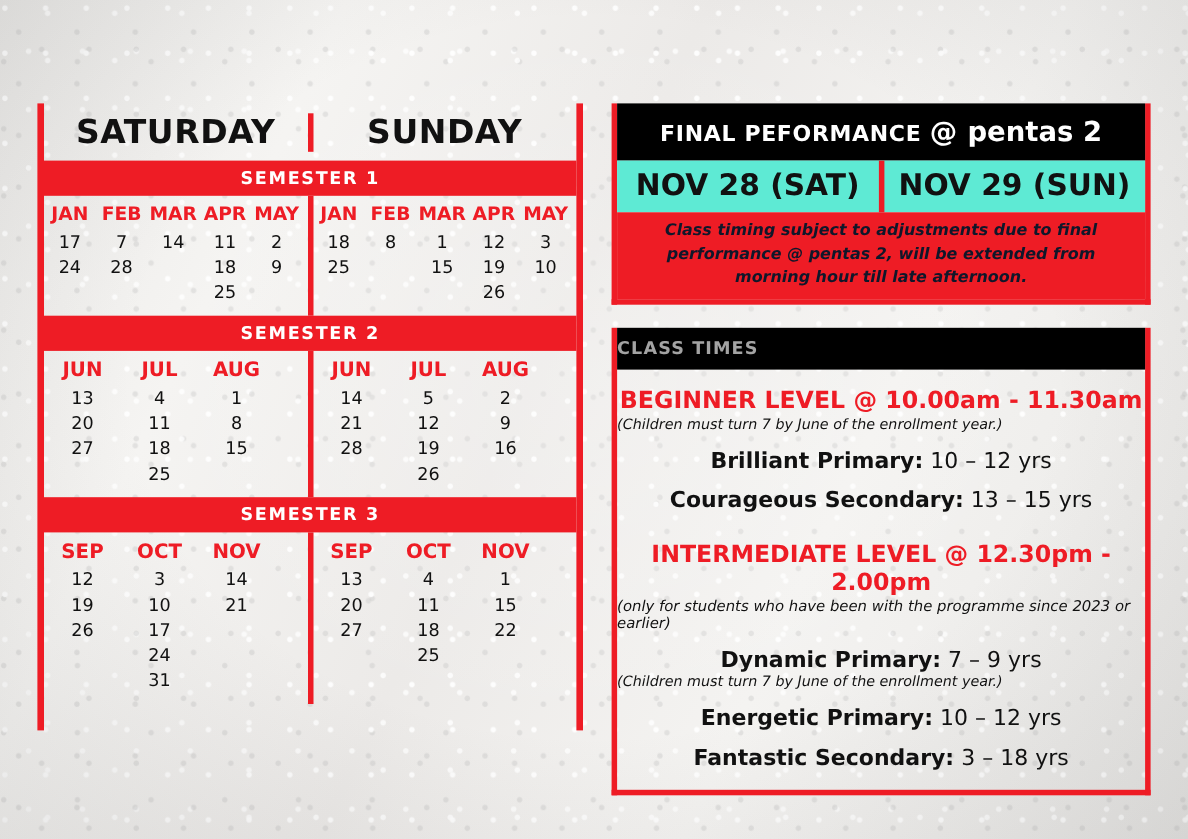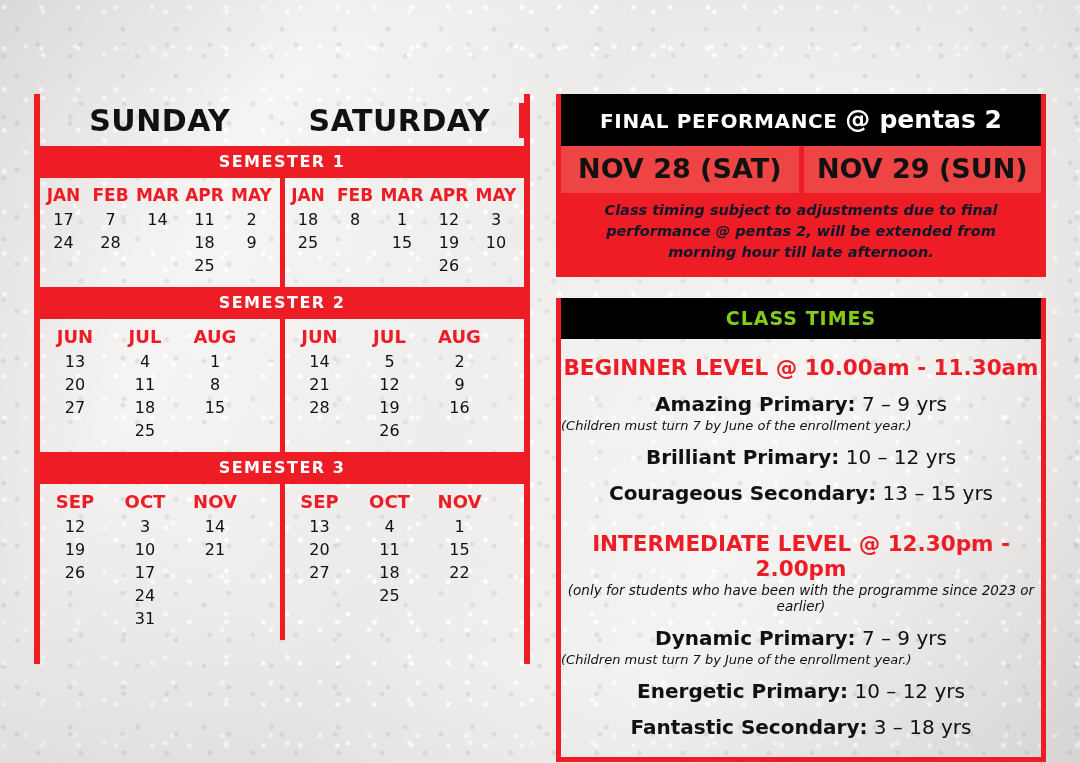--- a/index.html
+++ b/index.html
@@ -135,21 +135,21 @@
     letter-spacing: 0.6px;
     font-family: "DejaVu Sans", sans-serif;
   }
   .perf-title .pentas {
     font-size: 25px;
     letter-spacing: 0;
   }
   .perf-title .at { font-size: 25px; }
   .perf-dates {
     display: flex;
-    background: #ef4444;
+    background: #5eead4;
   }
   .perf-date {
     flex: 1;
     text-align: center;
     font-size: 27px;
     font-weight: bold;
     color: #111;
     padding: 7px 0 9px 0;
     font-family: "DejaVu Sans", sans-serif;
   }
@@ -168,38 +168,37 @@
 
   .class-box {
     margin-top: 21px;
     border: 5px solid #ee1c25;
     border-top: none;
     box-sizing: border-box;
     padding-bottom: 18px;
   }
   .class-title {
     background: #000;
-    color: #84cc16;
-    text-align: center;
-    font-size: 19px;
+    color: #a3a3a3;
+    text-align: left;
+    font-size: 16px;
     font-weight: bold;
     letter-spacing: 1px;
     padding: 9px 0 10px 0;
     font-family: "DejaVu Sans", sans-serif;
   }
   .level-head {
     text-align: center;
     color: #ee1c25;
     font-weight: bold;
     font-size: 21.5px;
     margin-top: 16px;
     font-family: "DejaVu Sans", sans-serif;
   }
   .level-sub {
-    text-align: center;
     font-style: italic;
     font-size: 13.5px;
     color: #111;
     margin-top: 1px;
     font-family: "DejaVu Sans", sans-serif;
   }
   .course-row {
     text-align: center;
     margin-top: 12px;
     font-size: 20px;
@@ -220,22 +219,22 @@
 </head>
 <body>
 
 <div class="paper-texture"></div>
 <div class="vignette"></div>
 
 <div class="page">
 
   <div class="calendar-panel">
     <div class="day-headers">
+      <div class="day-head sat">SATURDAY</div>
       <div class="day-head sun">SUNDAY</div>
-      <div class="day-head sat">SATURDAY</div>
     </div>
 
     <div class="sem-bar">SEMESTER 1</div>
     <div class="sem-block sem1">
       <div class="sem-col left">
         <div class="months-row">
           <div class="cell">JAN</div>
           <div class="cell">FEB</div>
           <div class="cell">MAR</div>
           <div class="cell">APR</div>
@@ -430,24 +429,20 @@
         <div class="perf-date first">NOV 28 (SAT)</div>
         <div class="perf-date">NOV 29 (SUN)</div>
       </div>
       <div class="perf-note">Class timing subject to adjustments due to final performance @ pentas 2, will be extended from morning hour till late afternoon.</div>
     </div>
 
     <div class="class-box">
       <div class="class-title">CLASS TIMES</div>
 
       <div class="level-head">BEGINNER LEVEL @ 10.00am - 11.30am</div>
-      <div class="course-row">
-        <span class="nm">Amazing Primary:</span>
-        <span class="ag">7 – 9 yrs</span>
-      </div>
       <div class="course-note">(Children must turn 7 by June of the enrollment year.)</div>
       <div class="course-row">
         <span class="nm">Brilliant Primary:</span>
         <span class="ag">10 – 12 yrs</span>
       </div>
       <div class="course-row">
         <span class="nm">Courageous Secondary:</span>
         <span class="ag">13 – 15 yrs</span>
       </div>
 

